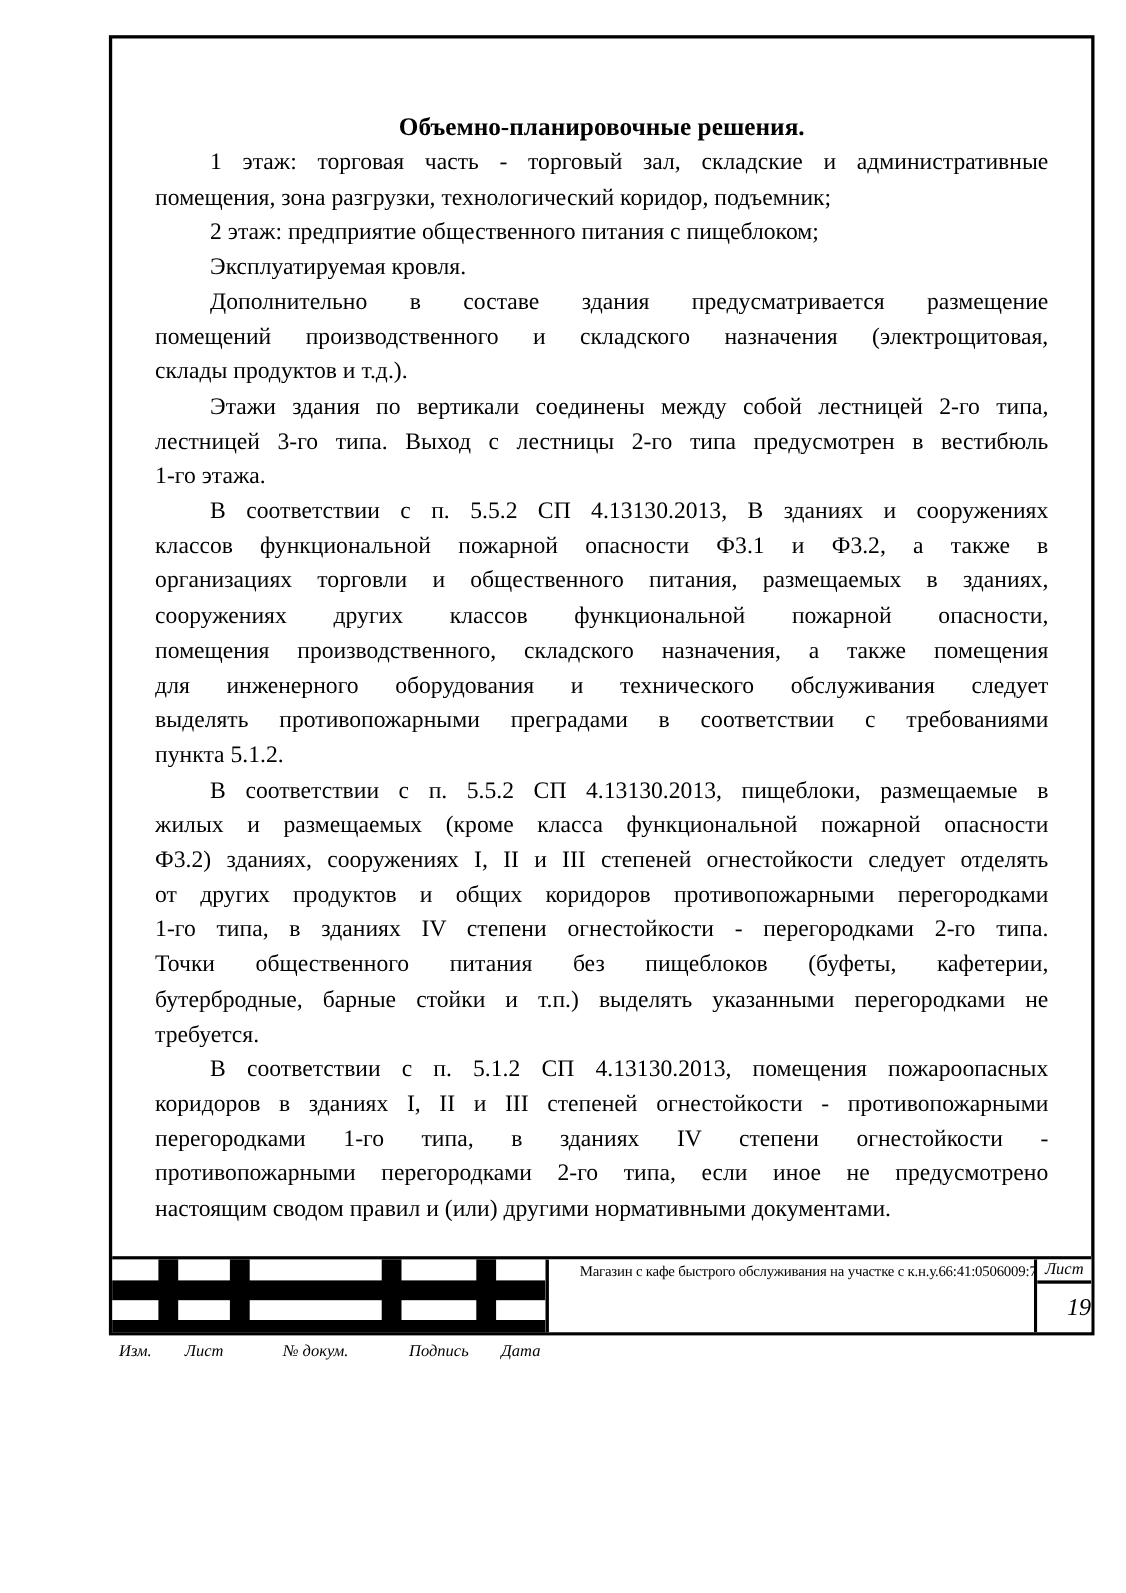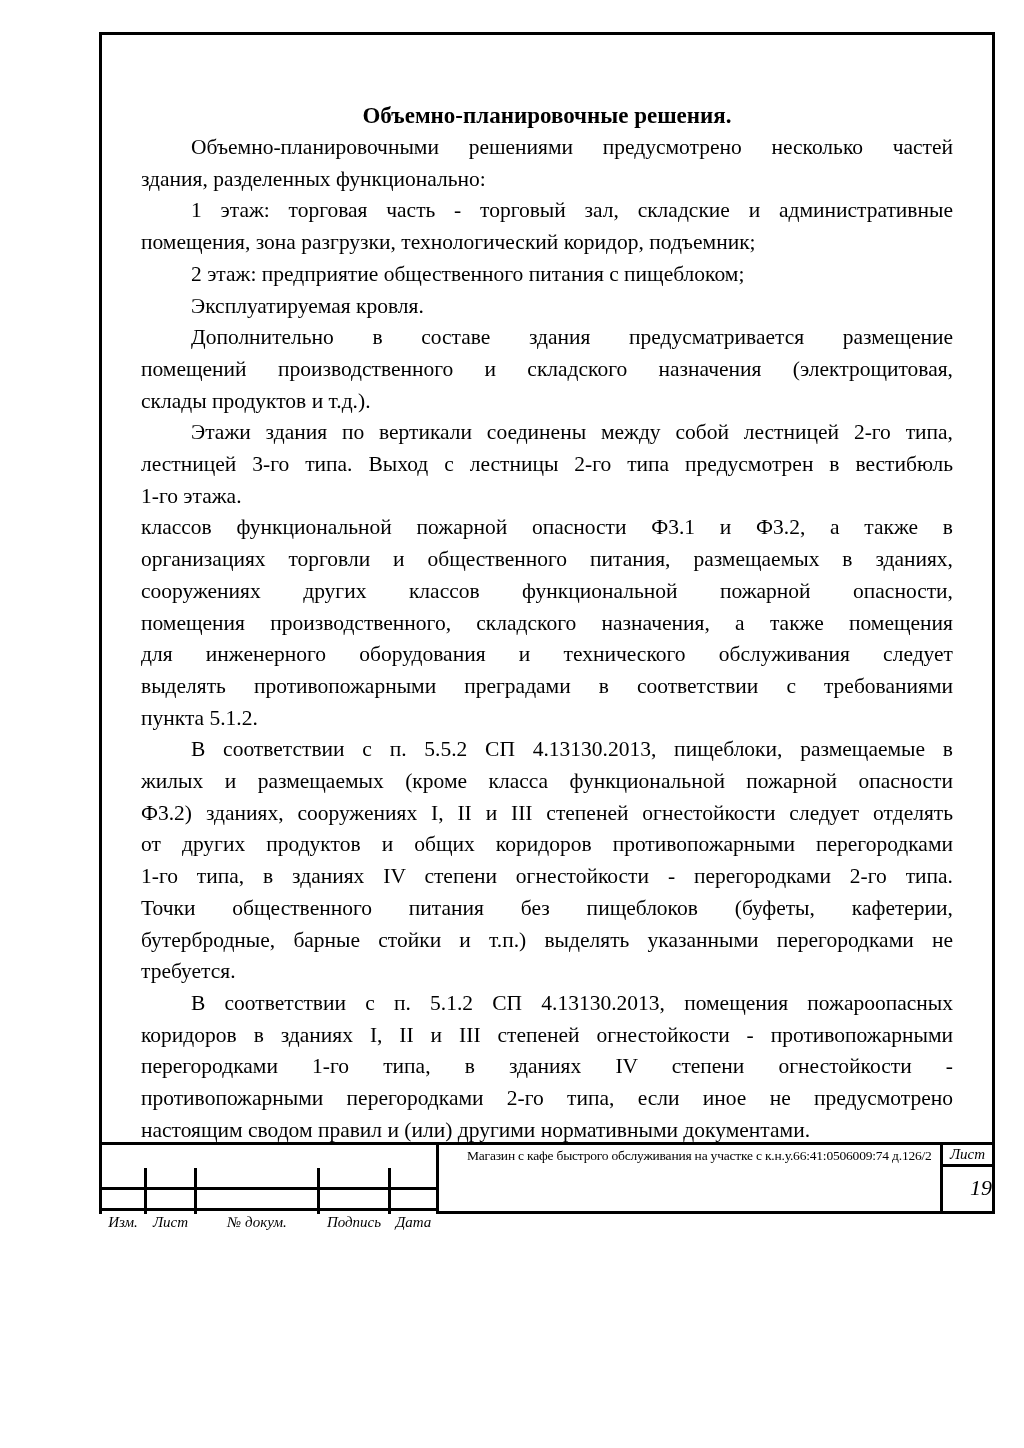--- a/index.html
+++ b/index.html
@@ -52,23 +52,22 @@
     height: 69px;
     border-top: 3px solid #000;
     display: flex;
     background: #fff;
   }
   .tb-grid {
     flex: 0 0 334px;
     display: grid;
     grid-template-columns: 42px 47px 120px 68px 45px;
     grid-template-rows: 19px 18px 23px;
-    gap: 3px;
+    gap: 18px;
     background: #000;
-    margin-top: 23px;
   }
   .tb-grid .cell { background: #fff; }
   .tb-grid .cell.lbl {
     font-style: italic;
     font-size: 15px;
     text-align: center;
     line-height: 22px;
     white-space: nowrap;
     overflow: hidden;
   }
@@ -112,44 +111,41 @@
 </style>
 </head>
 <body>
 
 <div class="frame">
 
   <div class="content">
     <div class="doc-title">Объемно-планировочные решения.</div>
     <div id="doc-body">
         <div class="para">
-          <div class="line first">Объемно-планировочными решениями предусмотрено несколько частей</div>
-          <div class="line last">здания, разделенных функционально:</div>
-        </div>
-        <div class="para">
           <div class="line first">1 этаж: торговая часть  - торговый зал, складские и административные</div>
           <div class="line last">помещения, зона разгрузки, технологический коридор, подъемник;</div>
         </div>
         <div class="para">
           <div class="line first last">2 этаж: предприятие общественного питания с пищеблоком;</div>
         </div>
         <div class="para">
           <div class="line first last">Эксплуатируемая кровля.</div>
         </div>
         <div class="para">
           <div class="line first">Дополнительно в составе здания предусматривается размещение</div>
           <div class="line">помещений производственного и складского назначения (электрощитовая,</div>
           <div class="line last">склады продуктов и т.д.).</div>
         </div>
         <div class="para">
           <div class="line first">Этажи здания по вертикали соединены между собой лестницей 2-го типа,</div>
           <div class="line">лестницей 3-го типа. Выход с лестницы 2-го типа предусмотрен в вестибюль</div>
           <div class="line last">1-го этажа.</div>
         </div>
         <div class="para">
+          <div class="line first">В соответствии с п. 5.5.2 СП 4.13130.2013, В зданиях и сооружениях</div>
           <div class="line">классов функциональной пожарной опасности Ф3.1 и Ф3.2, а также в</div>
           <div class="line">организациях торговли и общественного питания, размещаемых в зданиях,</div>
           <div class="line">сооружениях других классов функциональной пожарной опасности,</div>
           <div class="line">помещения производственного, складского назначения, а также помещения</div>
           <div class="line">для инженерного оборудования и технического обслуживания следует</div>
           <div class="line">выделять противопожарными преградами в соответствии с требованиями</div>
           <div class="line last">пункта 5.1.2.</div>
         </div>
         <div class="para">
           <div class="line first">В соответствии с п. 5.5.2 СП 4.13130.2013, пищеблоки, размещаемые в</div>

